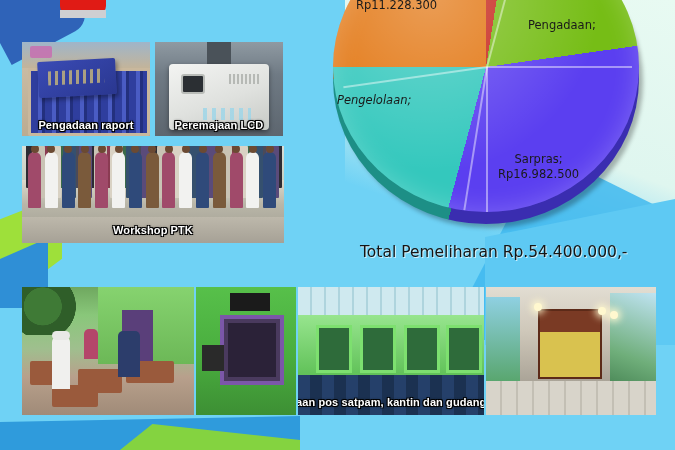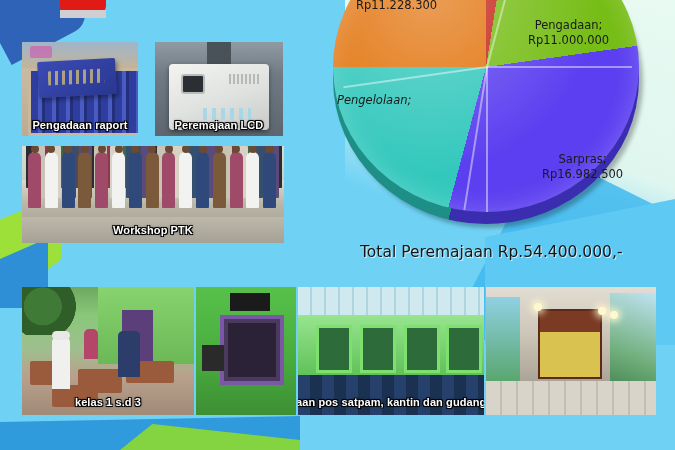--- a/index.html
+++ b/index.html
@@ -40,21 +40,21 @@
   .photo{position:absolute;overflow:hidden;background:#777;}
   .cap{
     position:absolute;left:0;right:0;text-align:center;
     color:#ffffff;font-size:11px;font-weight:700;line-height:1.15;
     text-shadow:-1px -1px 0 #000,1px -1px 0 #000,-1px 1px 0 #000,1px 1px 0 #000,0 0 3px #000;
     letter-spacing:.1px;
   }
   .cap.two{line-height:1.2;}
 
   
-  #ph-raport{left:22px;top:42px;width:116px;height:94px;
+  #ph-raport{left:22px;top:42px;width:128px;height:94px;
     background:linear-gradient(175deg,#d7c9b4 0%,#cbbda6 16%,#b9a98e 100%);}
   .rap-box{position:absolute;left:6px;top:26px;width:116px;height:62px;
     background:repeating-linear-gradient(90deg,#2f3e9e 0 7px,#4a5cc4 7px 11px,#23307e 11px 14px);
     border:3px solid #c9b89d;border-radius:2px;}
   .rap-book{position:absolute;left:16px;top:18px;width:78px;height:36px;
     background:linear-gradient(150deg,#3a4bb5,#2a3790);border-radius:2px;transform:rotate(-3deg);
     box-shadow:2px 3px 4px rgba(0,0,0,.35);}
   .rap-book:after{content:"";position:absolute;left:10px;top:10px;width:56px;height:14px;
     background:repeating-linear-gradient(90deg,#c9b87a 0 3px,transparent 3px 7px);opacity:.8;}
   .rap-top{position:absolute;left:0;top:0;width:128px;height:26px;
@@ -156,21 +156,21 @@
     background:radial-gradient(ellipse at 32% 24%,rgba(255,255,255,.30) 0%,rgba(255,255,255,0) 58%);
     pointer-events:none;}
   .pie-sep{position:absolute;left:153px;top:145px;width:2px;height:145px;
     background:rgba(255,255,255,.45);transform-origin:top center;}
 
   .pie-label{position:absolute;color:#1a1a1a;font-size:11.5px;line-height:1.3;
     text-align:center;white-space:nowrap;font-family:"DejaVu Sans",sans-serif;}
   #lbl-bos{left:356px;top:-2px;}
   #lbl-pendidik{left:528px;top:18px;}
   #lbl-pengelolaan{left:337px;top:93px;font-style:italic;}
-  #lbl-sarpras{left:498px;top:152px;margin-left:44px;}
+  #lbl-sarpras{left:498px;top:152px;}
 
   #total-line{position:absolute;left:360px;top:243px;width:300px;
     font-size:15.5px;color:#151515;font-family:"DejaVu Sans",sans-serif;
     text-shadow:1px 1px 0 rgba(255,255,255,.7);white-space:nowrap;}
 </style>
 </head>
 <body>
 
 <div id="slide">
 
@@ -359,21 +359,20 @@
     <div class="mj-tree"></div>
     <div class="mj-table" style="left:8px;top:74px;width:40px;height:24px;"></div>
     <div class="mj-table" style="left:56px;top:82px;width:44px;height:24px;"></div>
     <div class="mj-table" style="left:104px;top:74px;width:48px;height:22px;"></div>
     <div class="mj-table" style="left:30px;top:98px;width:46px;height:22px;"></div>
     <div class="mj-person" style="left:30px;top:50px;width:18px;height:52px;background:#f0f0ee;"></div>
     <div class="mj-person" style="left:30px;top:44px;width:18px;height:9px;background:#e8e8e6;border-radius:6px;"></div>
     <div class="mj-person" style="left:96px;top:44px;width:22px;height:46px;background:#2c3d6b;"></div>
     <div class="mj-person" style="left:62px;top:42px;width:14px;height:30px;background:#b4466a;"></div>
     <div class="cap two" style="bottom:6px;">
-      <div>kelas 1 s.d 3</div>
     </div>
   </div>
 
   <div class="photo" id="ph-koridor">
     <div class="kr-sign"></div>
     <div class="kr-cab"></div>
     <div class="kr-poster"></div>
   </div>
 
   <div class="photo" id="ph-hall">
@@ -408,30 +407,29 @@
     <div class="pie-sep" style="transform:rotate(270deg);"></div>
     <div class="pie-sep" style="transform:rotate(0deg);"></div>
   </div>
 
   <div class="pie-label" id="lbl-bos">
     <div>Rp11.228.300</div>
   </div>
 
   <div class="pie-label" id="lbl-pendidik">
     <div>Pengadaan;</div>
-    <div>Rp11.000.000</div>
   </div>
 
   <div class="pie-label" id="lbl-pengelolaan">
     <div>Pengelolaan;</div>
   </div>
 
   <div class="pie-label" id="lbl-sarpras">
     <div>Sarpras;</div>
     <div>Rp16.982.500</div>
   </div>
 
-  <div id="total-line">Total Peremajaan Rp.54.400.000,-</div>
+  <div id="total-line">Total Pemeliharan Rp.54.400.000,-</div>
 
   <div class="bg-bottom-band"></div>
   <div class="bg-bottom-lime"></div>
   <div class="bg-bottom-right"></div>
 </div>
 
 </body></html>

